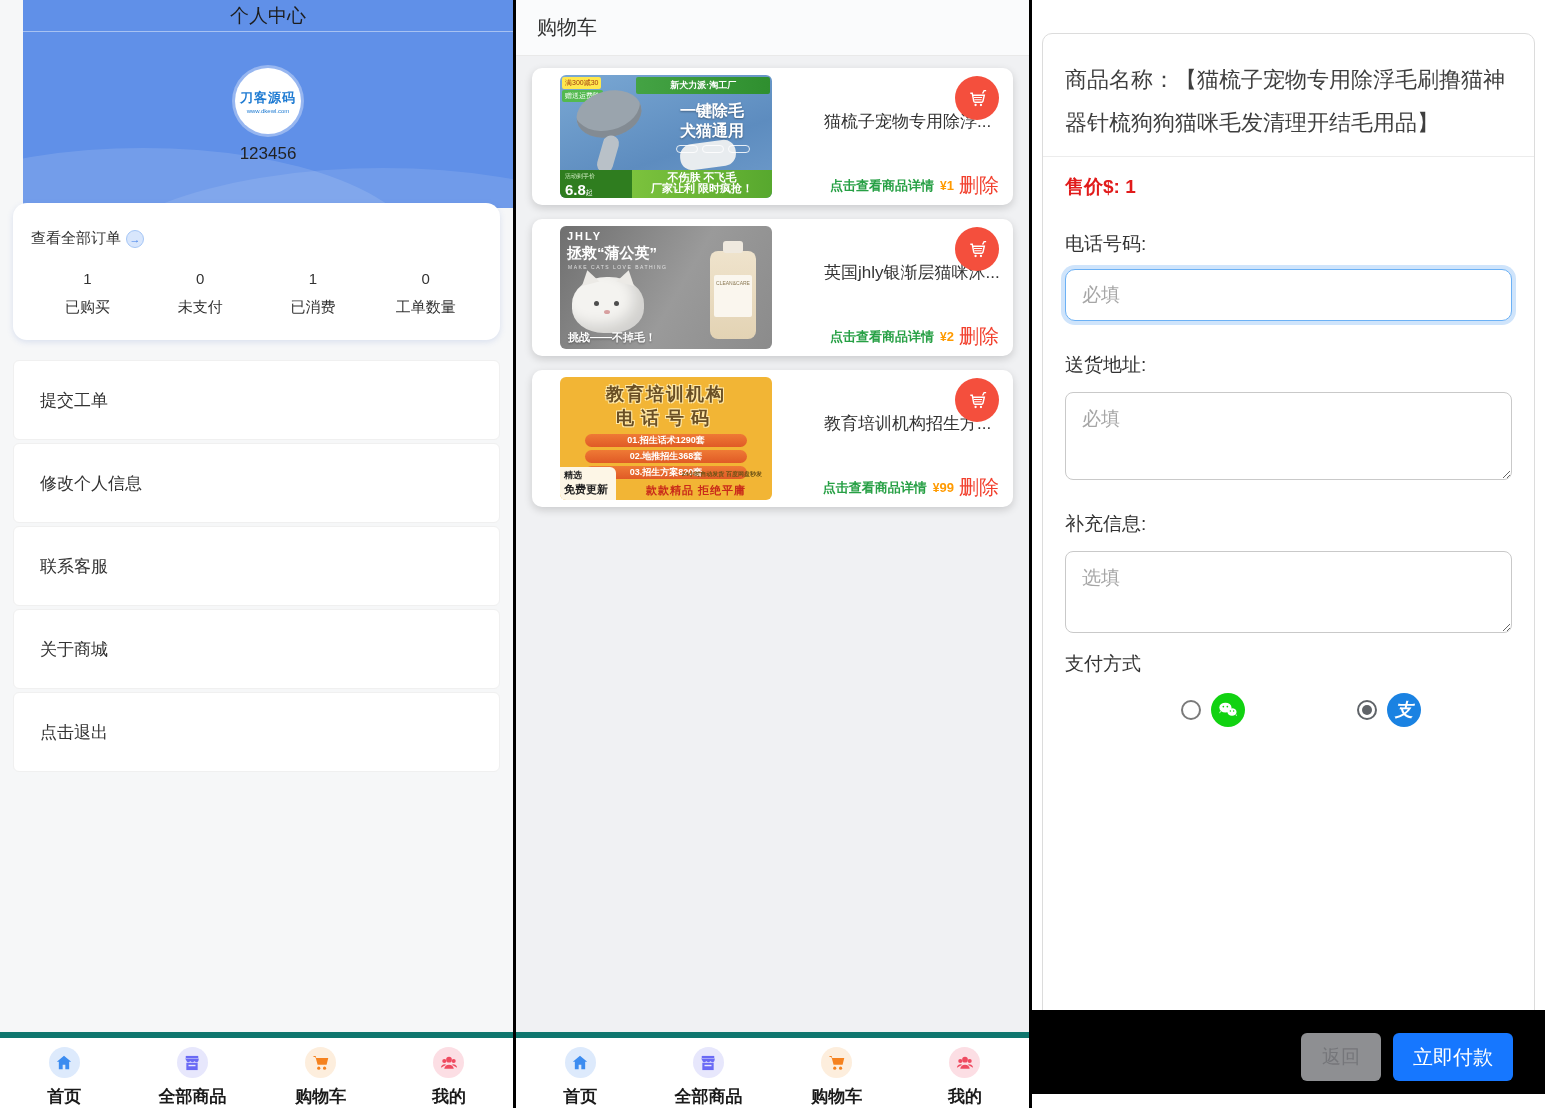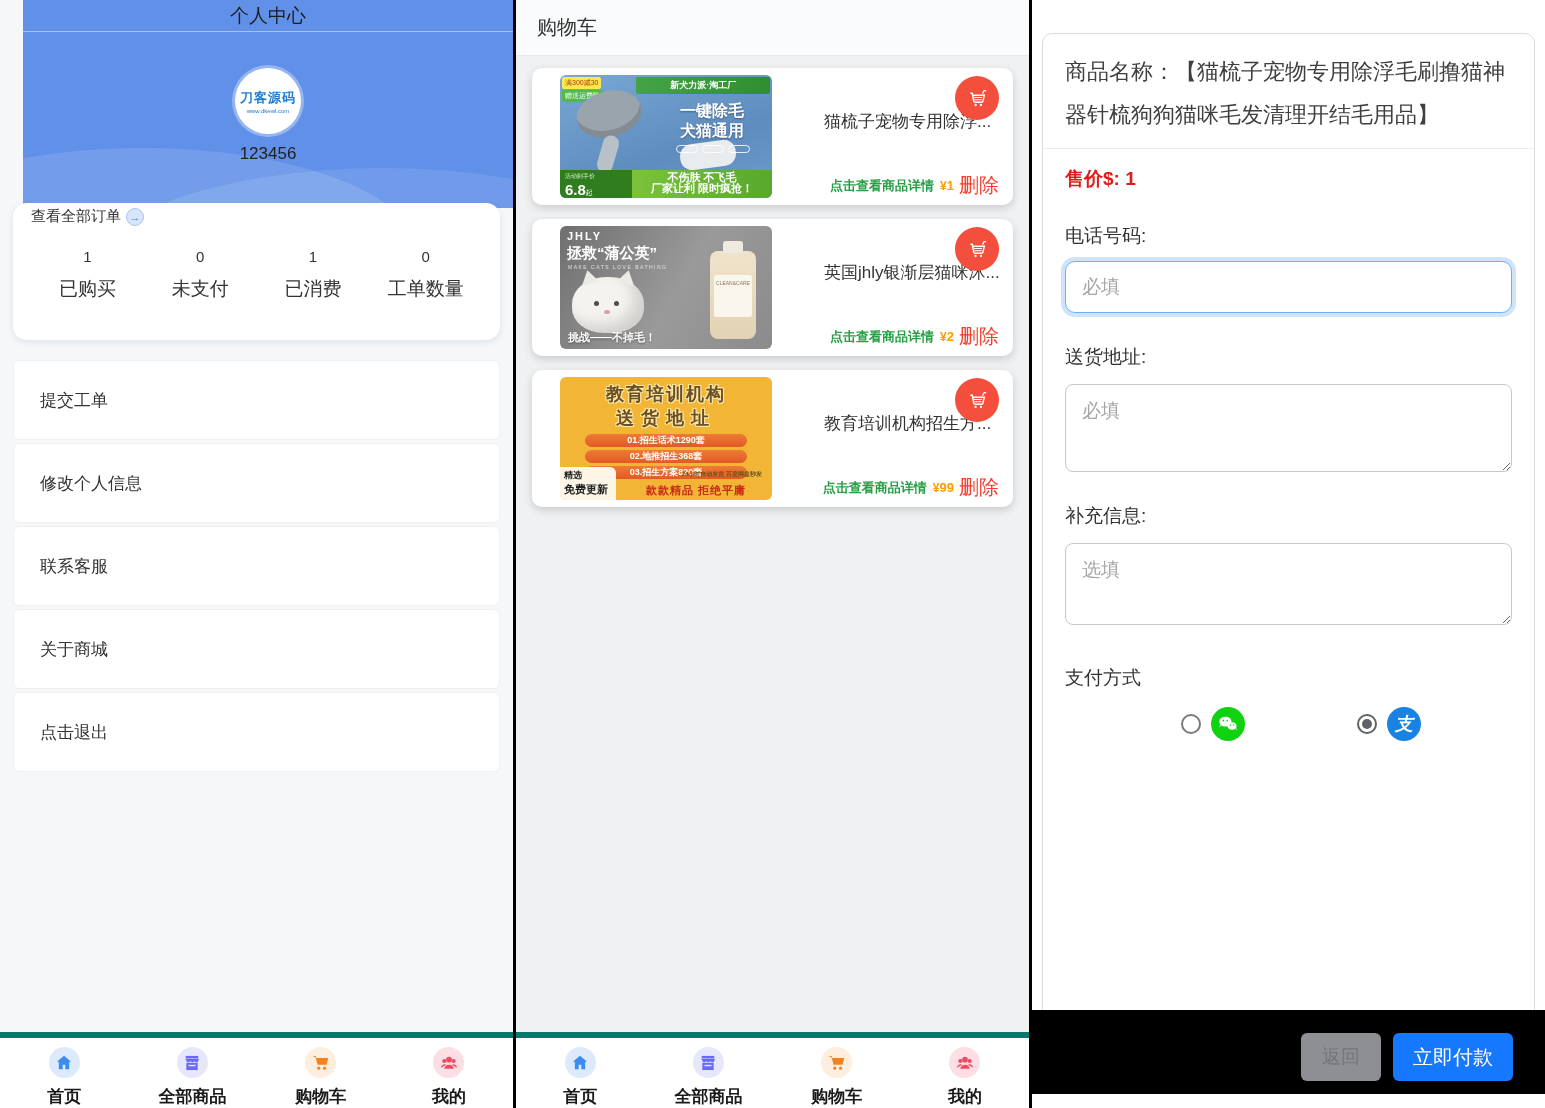--- a/index.html
+++ b/index.html
@@ -11,27 +11,27 @@
   .p1 { background:#f6f7f8; }
   .p1-blue { position:relative; height:208px; background:#6090e8; overflow:hidden;margin-left:23px; }
   .p1-blue .wave1 { position:absolute; left:-160px; top:148px; width:560px; height:220px; border-radius:50%; background:rgba(255,255,255,.12); }
   .p1-blue .wave2 { position:absolute; right:-180px; top:168px; width:620px; height:240px; border-radius:50%; background:rgba(255,255,255,.10); }
   .p1-header { position:relative; height:32px; line-height:31px; text-align:center; font-size:19px; color:#1d1d1d; border-bottom:1px solid rgba(255,255,255,.45); z-index:2; }
   .avatar { position:relative; z-index:2; width:66px; height:66px; margin:36px auto 0; background:#fff; border-radius:50%; display:flex; flex-direction:column; align-items:center; justify-content:center; box-shadow:0 0 0 3px rgba(255,255,255,.35); }
   .avatar .l1 { color:#1d7ad2; font-weight:bold; font-size:13px; letter-spacing:1px; }
   .avatar .l2 { color:#1d7ad2; font-size:6px; margin-top:1px; }
   .p1-name { position:relative; z-index:2; text-align:center; font-size:17px; color:#222; margin-top:10px; }
   .p1-status { position:relative; z-index:2; text-align:center; font-size:17px; color:#2c2c2c; margin-top:9px; }
-  .stats-card { position:relative; z-index:3; margin:-5px 13px 0; height:137px; background:#fff; border-radius:14px; padding:4px 18px; box-shadow:0 2px 6px rgba(90,120,200,.18); }
+  .stats-card { position:relative; z-index:3; margin:-5px 13px 0; height:137px; background:#fff; border-radius:14px; padding:26px 18px; box-shadow:0 2px 6px rgba(90,120,200,.18); }
   .orders-row { display:flex; align-items:center; gap:5px; font-size:15px; color:#333; }
   .arrow-cir { width:18px; height:18px; border-radius:50%; background:#d8e6fc; border:1px solid #a5c6f6; color:#3f7ee8; font-size:11px; line-height:16px; text-align:center; display:inline-block; }
   .stats-row { display:flex; margin-top:22px; }
   .stat { flex:1; text-align:center; }
   .stat .v { font-size:15px; color:#333; }
-  .stat .k { font-size:19px; color:#333; margin-top:11px; }
+  .stat .k { font-size:15px; color:#333; margin-top:11px; }
   .menu { margin:20px 13px 0; }
   .menu-item { height:80px; background:#fff; border:1px solid #f0f0f0; border-radius:6px; margin-bottom:3px; display:flex; align-items:center; padding-left:26px; font-size:17px; color:#333; }
 
   
   .tabbar { position:absolute; left:0; right:0; bottom:0; height:76px; background:#fff; border-top:6px solid #0f766e; display:flex; }
   .tab { flex:1; display:flex; flex-direction:column; align-items:center; padding-top:9px; }
   .tab-ic { width:31px; height:31px; border-radius:50%; display:flex; align-items:center; justify-content:center; }
   .tab-ic.home { background:#ddeafc; }
   .tab-ic.store { background:#e7e7fc; }
   .tab-ic.cart { background:#fdeedd; }
@@ -94,31 +94,31 @@
   .ad3-pill { width:162px; height:13px; margin:0 auto 3px; background:linear-gradient(#ef7a35,#e05a26); border-radius:7px; color:#fff; font-size:9px; font-weight:bold; text-align:center; line-height:13px; }
   .ad3-pills { position:absolute; top:57px; left:0; right:0; }
   .ad3-note { position:absolute; bottom:21px; right:10px; font-size:6px; color:#6e5316; font-weight:bold; }
   .ad3-corner { position:absolute; left:0; bottom:0; background:#fdf6e6; padding:2px 8px 3px 4px; border-radius:0 6px 0 0; color:#222; }
   .ad3-corner .c1 { display:block; font-size:9px; font-weight:bold; }
   .ad3-corner .c2 { display:block; font-size:11px; font-weight:bold; }
   .ad3-slogan { position:absolute; bottom:2px; left:86px; color:#c92b1a; font-weight:900; font-size:11px; letter-spacing:1px; }
 
   
   .p3 { background:#fff; }
-  .order-card { position:absolute; left:10px; top:33px; width:493px; height:991px; background:#fff; border:1px solid #dcdcdc; border-radius:10px; padding:16px 22px 0; }
+  .order-card { position:absolute; left:10px; top:33px; width:493px; height:991px; background:#fff; border:1px solid #dcdcdc; border-radius:10px; padding:24px 22px 0; }
   .prod-title { font-size:22px; color:#3f3f3f; line-height:43px; }
   .o-divider { border-top:1px solid #ececec; margin:12px -22px 0; }
   .o-price { margin-top:17px; font-size:19px; font-weight:bold; color:#e11b1b; }
   .o-label { margin-top:31px; font-size:19px; color:#333; }
   .o-input { display:block; width:100%; height:52px; margin-top:12px; border:1px solid #6cb1f5; border-radius:10px; box-shadow:0 0 0 4px #cfe4fb; padding:0 16px; font-size:19px; color:#333; outline:none; font-family:inherit; }
   .o-ta { display:block; width:100%; margin-top:14px; border:1px solid #c9c9c9; border-radius:8px; padding:13px 16px; font-size:19px; color:#333; outline:none; font-family:inherit; resize:both; }
   .o-ta.addr { height:88px; }
   .o-ta.extra { height:82px; margin-top:14px; }
   .o-input::placeholder, .o-ta::placeholder { color:#a6a6a6; }
-  .pay-label { margin-top:40px; font-size:19px; color:#333; }
+  .pay-label { margin-top:18px; font-size:19px; color:#333; }
   .pay-row { margin-top:16px; display:flex; gap:112px; padding-left:116px; align-items:center; }
   .pay-opt { display:flex; align-items:center; gap:10px; }
   .radio { width:20px; height:20px; border-radius:50%; border:2px solid #7a7a7a; background:#fff; display:inline-block; position:relative; }
   .radio.checked { border-color:#5f6368; }
   .radio.checked::after { content:""; position:absolute; left:3px; top:3px; width:10px; height:10px; border-radius:50%; background:#5f6368; }
   .pay-ic { width:34px; height:34px; border-radius:50%; display:flex; align-items:center; justify-content:center; }
   .pay-ic.wechat { background:#11d211; }
   .pay-ic.alipay { background:#1a82e2; color:#fff; font-size:18px; font-weight:bold; font-style:italic; }
   .o-footer { position:absolute; left:0; right:0; bottom:14px; height:84px; background:#000000;font-family:Liberation Serif, serif; }
   .o-buttons { position:absolute; right:32px; bottom:13px; display:flex; gap:12px; }
@@ -317,21 +317,21 @@
           <span class="cf-yen">¥</span>
           <span class="cf-num">2</span>
           <span class="cf-del">删除</span>
         </div>
       </div>
 
       <div class="cart-card">
         <div class="cart-img">
           <div class="ad ad3">
             <div class="ad3-h1">教育培训机构</div>
-            <div class="ad3-h2">送货地址</div>
+            <div class="ad3-h2">电话号码</div>
             <div class="ad3-pills">
               <div class="ad3-pill">01.招生话术1290套</div>
               <div class="ad3-pill">02.地推招生368套</div>
               <div class="ad3-pill">03.招生方案820套</div>
             </div>
             <span class="ad3-note">24小时自动发货 百度网盘秒发</span>
             <div class="ad3-corner">
               <span class="c1">精选</span>
               <span class="c2">免费更新</span>
             </div>

